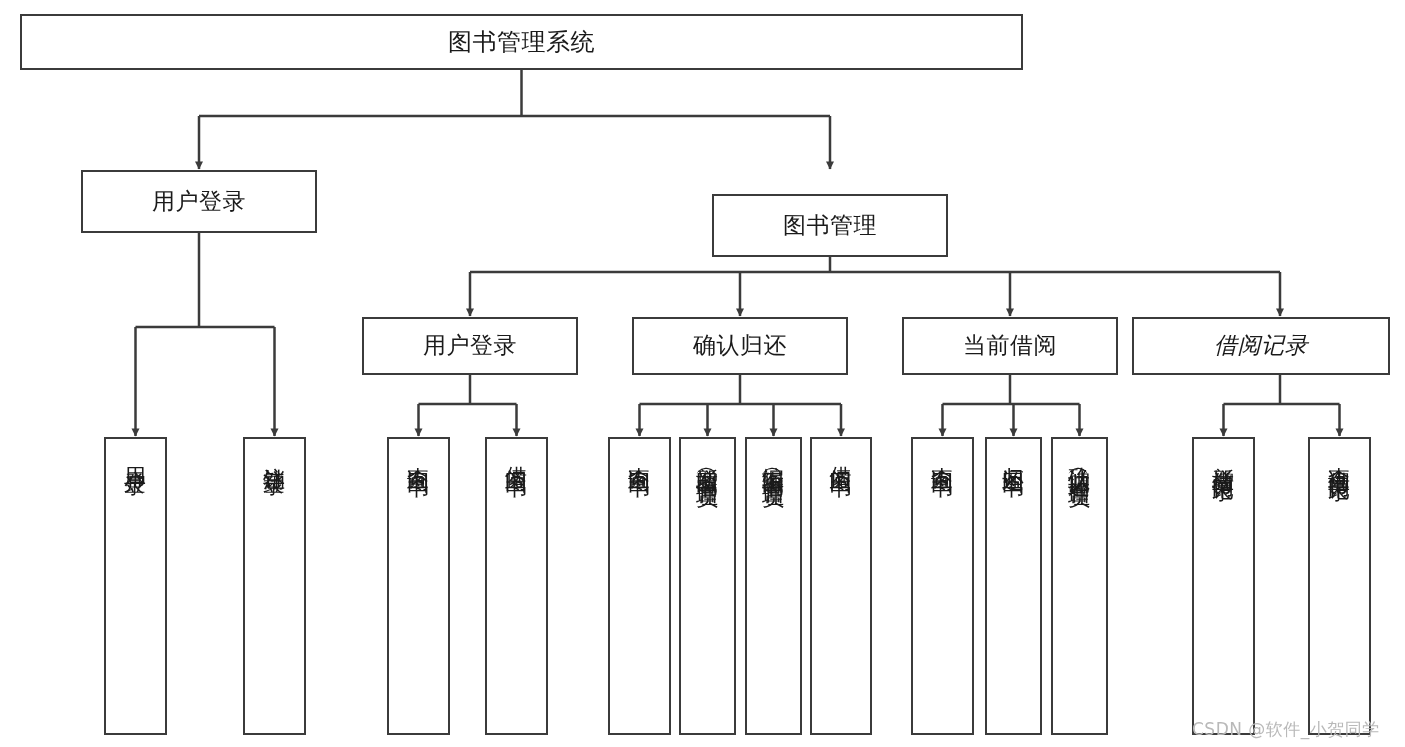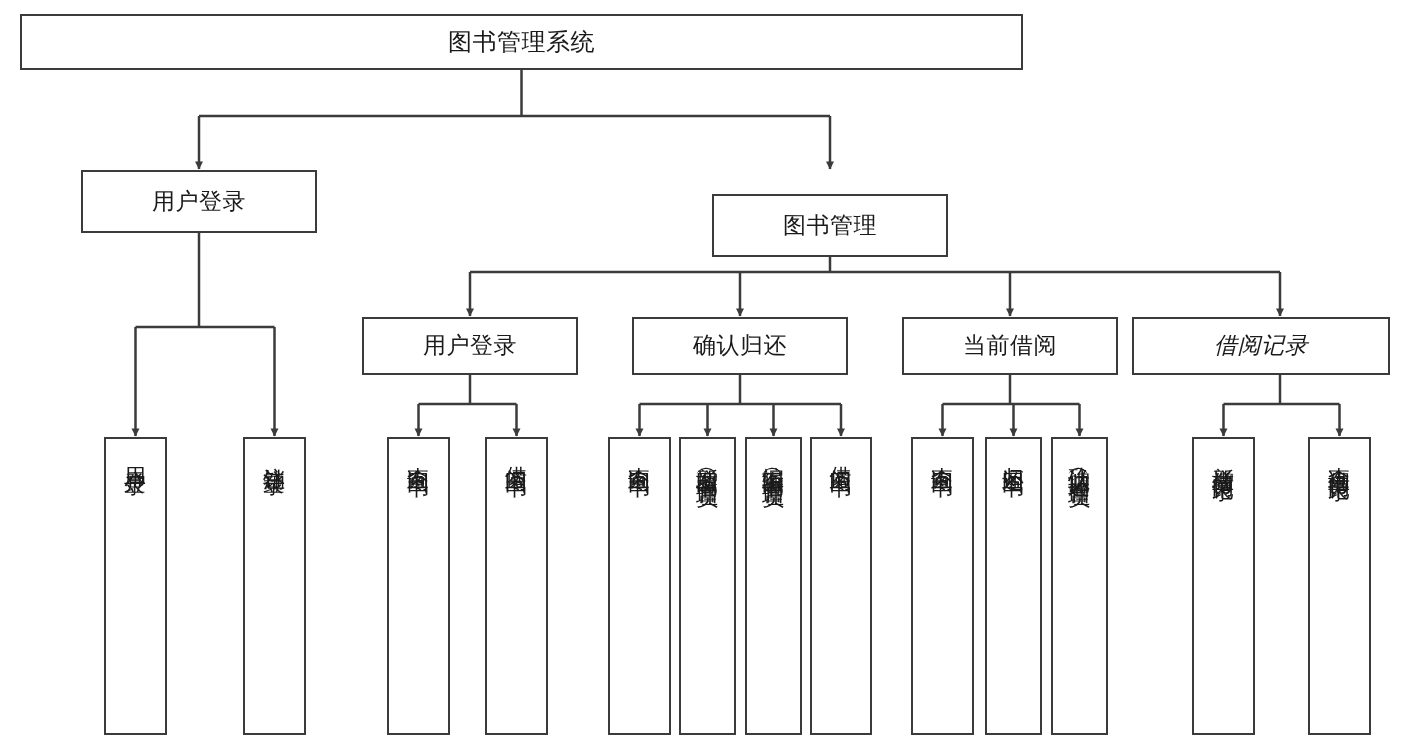--- a/index.html
+++ b/index.html
@@ -175,13 +175,14 @@
       <div class="node vertical" style="left: 1051px; top: 437px; width: 57px; height: 298px;">
         <span class="node-label">确认归还（管理员）</span>
       </div>
       <div class="node vertical" style="left: 1192px; top: 437px; width: 63px; height: 298px;">
         <span class="node-label">新增借阅记录</span>
       </div>
       <div class="node vertical" style="left: 1308px; top: 437px; width: 63px; height: 298px;">
         <span class="node-label">查询借阅记录</span>
       </div>
     </div>
+  <div class="watermark" style="left: 1192px; top: 718px; color: rgb(185, 185, 185);">CSDN @软件_小贺同学</div>
 </div>
 
 </body></html>

